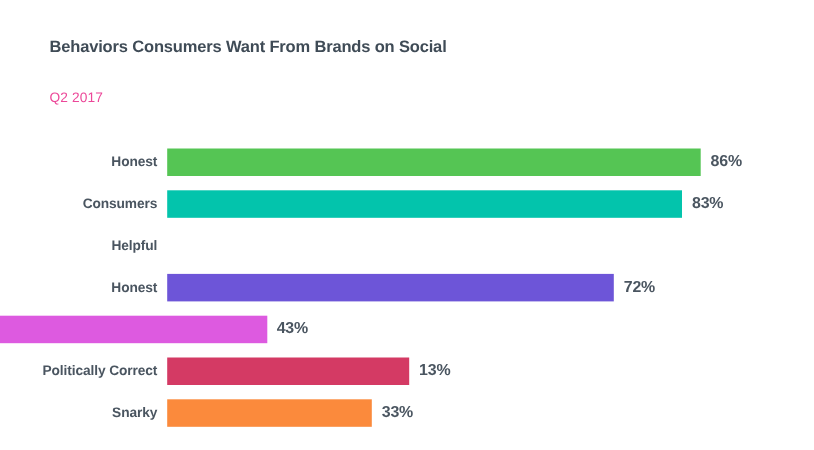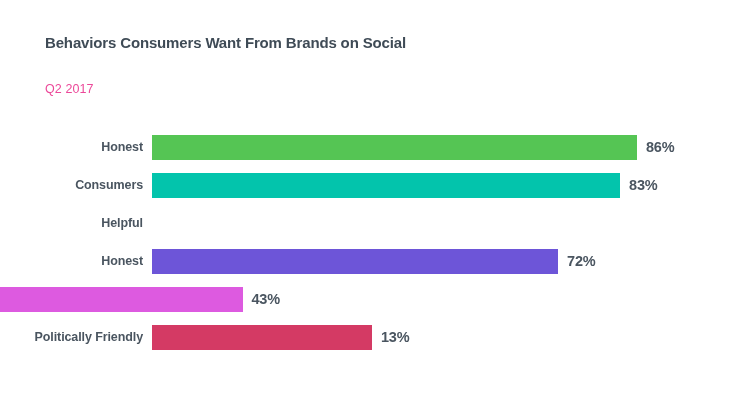--- a/index.html
+++ b/index.html
@@ -124,21 +124,28 @@
           <div class="value-label">72%</div>
         </div>
       </div>
       <div class="row">
         <div class="bar-wrap">
           <div class="bar" style="width: 242.5px; background: rgb(221, 90, 224);"></div>
           <div class="value-label">43%</div>
         </div>
       </div>
       <div class="row">
-        <div class="cat-label">Politically Friendly</div>
+        <div class="cat-label">Politically Correct</div>
         <div class="bar-wrap">
           <div class="bar" style="width: 220px; background: rgb(212, 58, 100);"></div>
           <div class="value-label">13%</div>
+        </div>
+      </div>
+      <div class="row">
+        <div class="cat-label">Snarky</div>
+        <div class="bar-wrap">
+          <div class="bar" style="width: 186.1px; background: rgb(251, 138, 60);"></div>
+          <div class="value-label">33%</div>
         </div>
       </div>
     </div>
 
 </div>
 
 </body></html>

